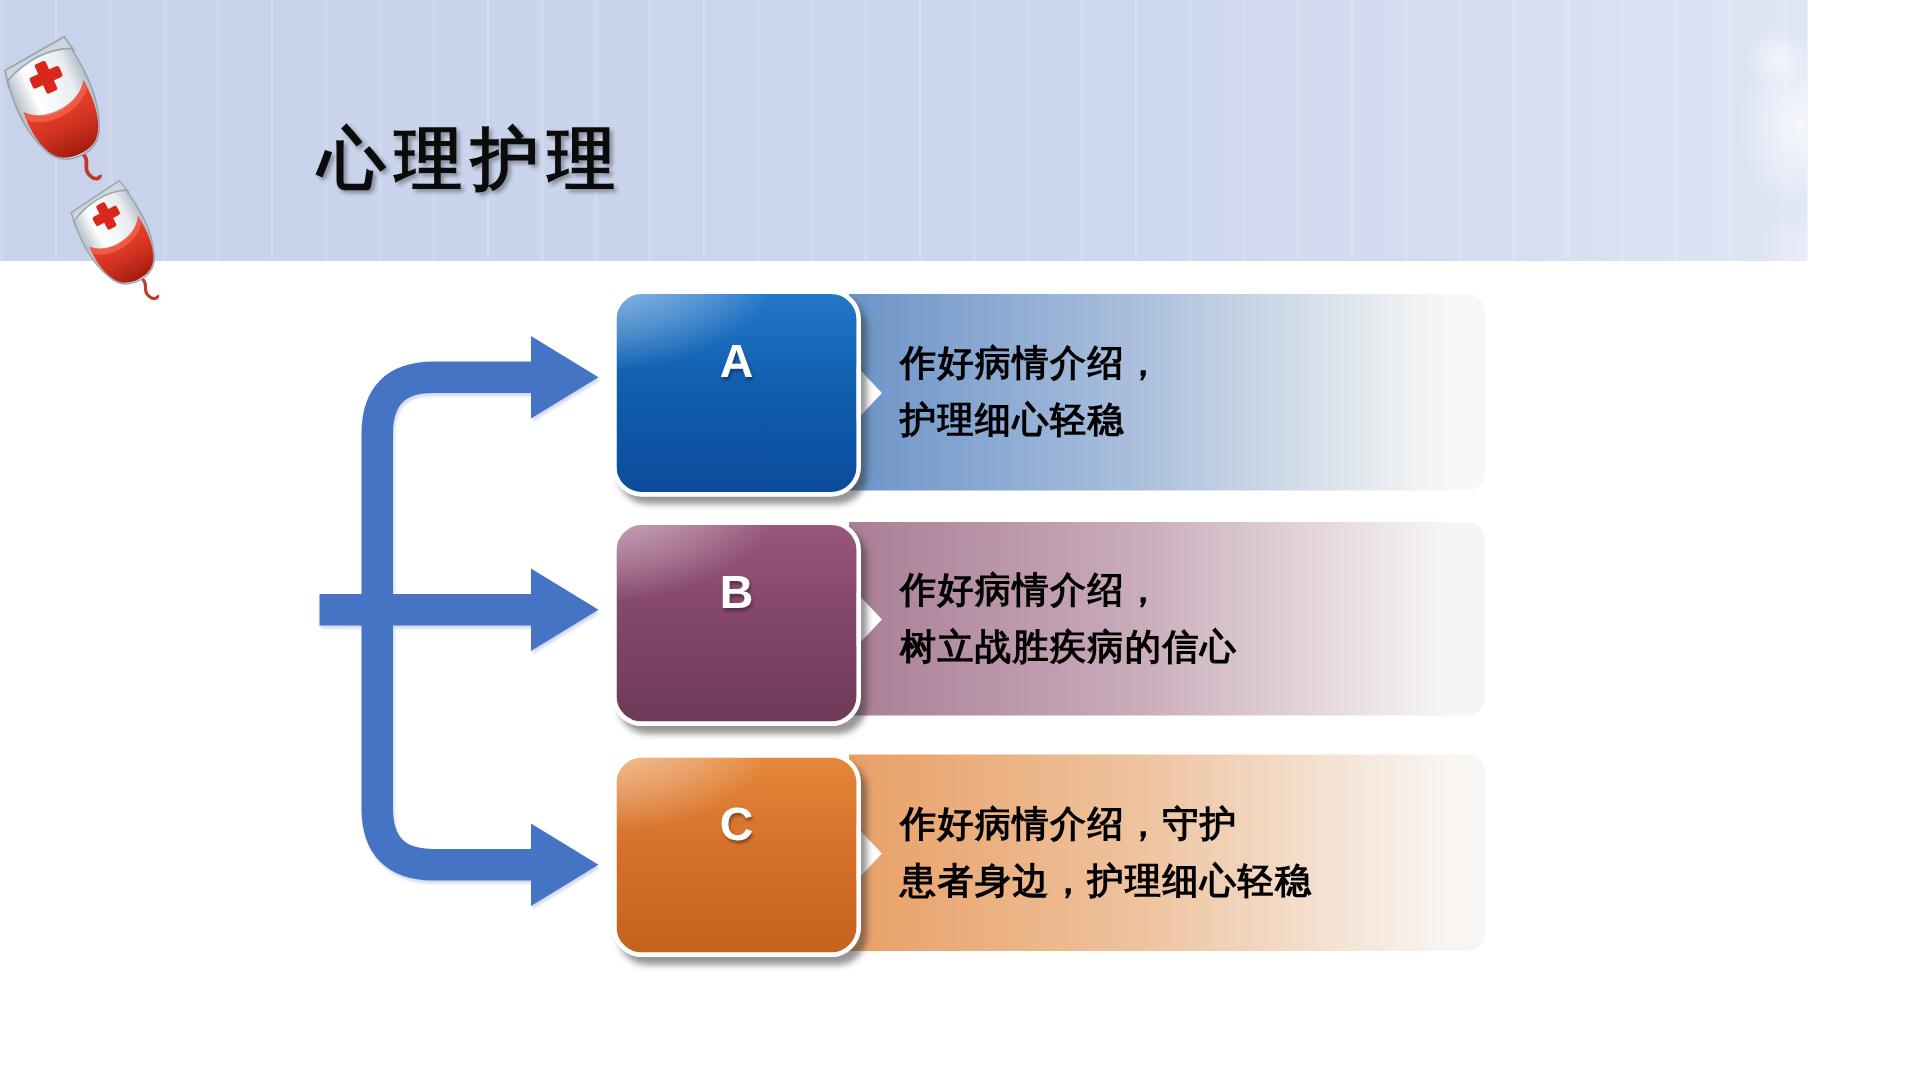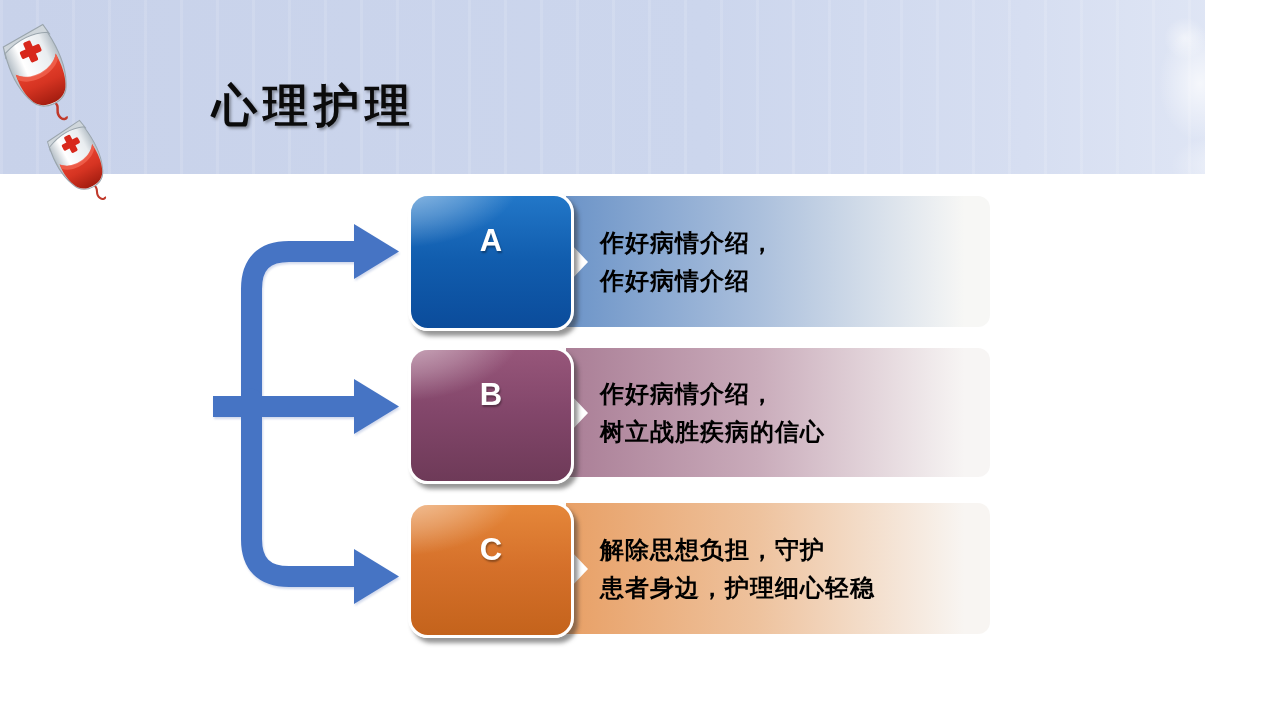--- a/index.html
+++ b/index.html
@@ -113,39 +113,39 @@
     </g>
   </svg>
 
   <div class="tile tile-a">
     <span class="tile-label">A</span>
   </div>
   <div class="band band-a">
     <span class="chevron"></span>
     <div class="band-text">
       <div>作好病情介绍，</div>
-      <div>作好病情介绍</div>
+      <div>护理细心轻稳</div>
     </div>
   </div>
 
   <div class="tile tile-b">
     <span class="tile-label">B</span>
   </div>
   <div class="band band-b">
     <span class="chevron"></span>
     <div class="band-text">
       <div>作好病情介绍，</div>
       <div>树立战胜疾病的信心</div>
     </div>
   </div>
 
   <div class="tile tile-c">
     <span class="tile-label">C</span>
   </div>
   <div class="band band-c">
     <span class="chevron"></span>
     <div class="band-text">
-      <div>解除思想负担，守护</div>
+      <div>作好病情介绍，守护</div>
       <div>患者身边，护理细心轻稳</div>
     </div>
   </div>
 
 </div>
 
 </body></html>

